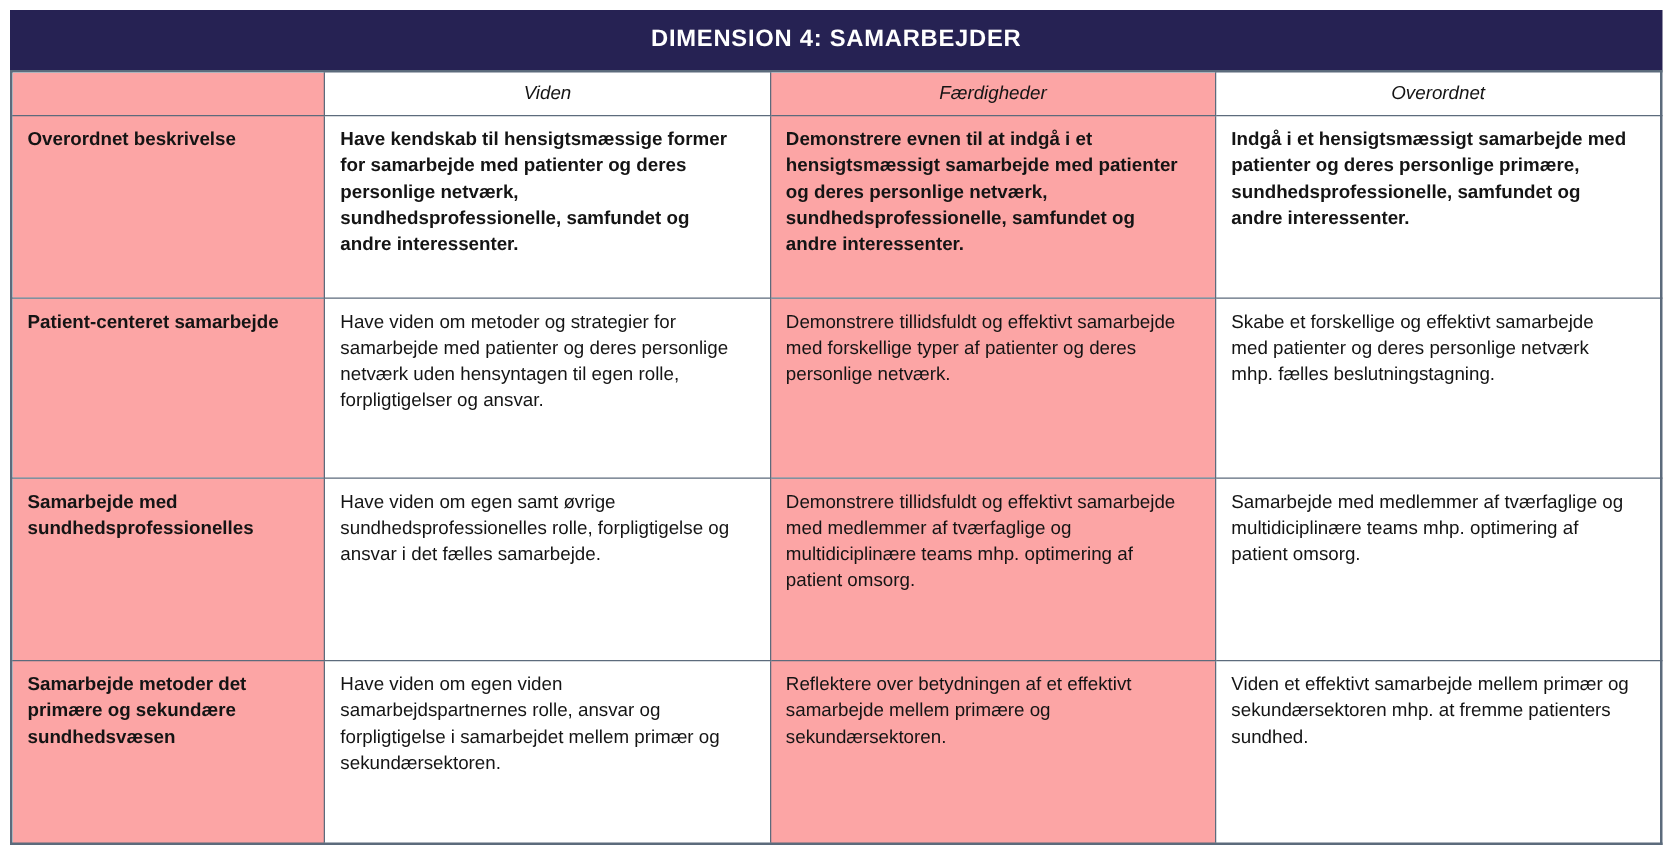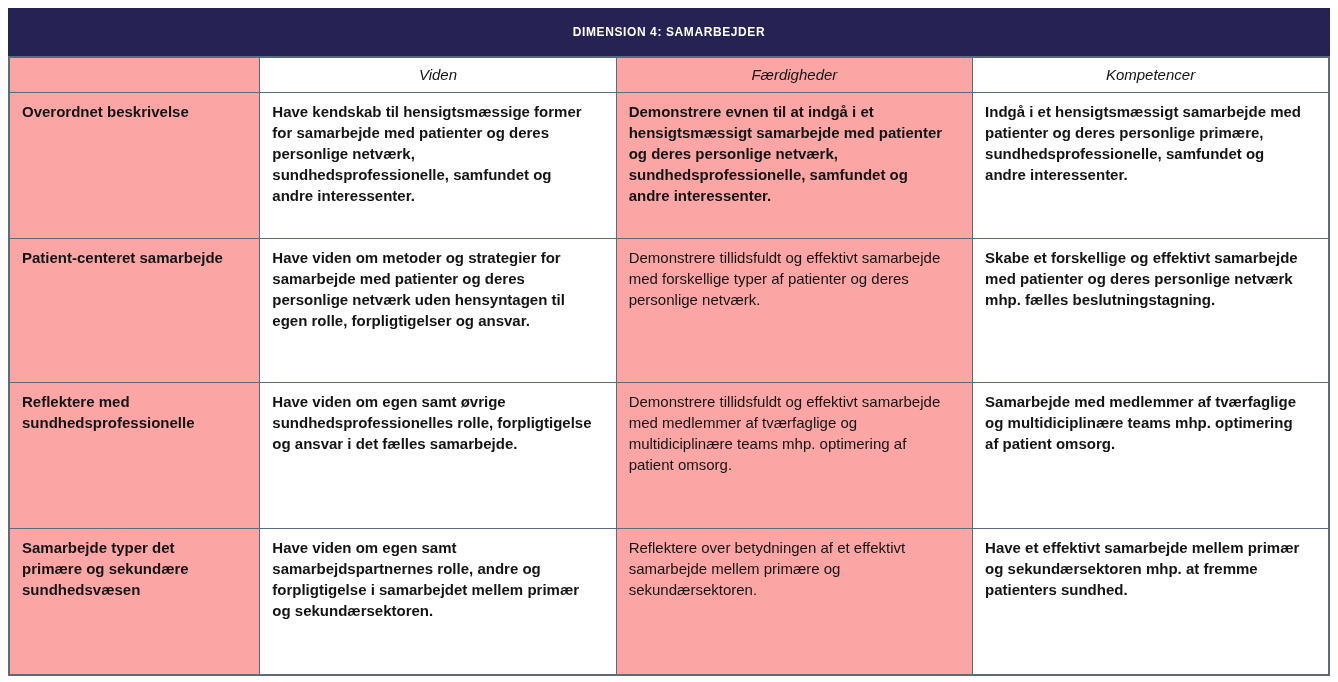--- a/index.html
+++ b/index.html
@@ -16,21 +16,21 @@
     padding: 8px 8px;
     background: #ffffff;
   }
   .banner {
     background: #262253;
     color: #ffffff;
     height: 48px;
     line-height: 48px;
     text-align: center;
     font-weight: bold;
-    font-size: 12px;
+    font-size: 19px;
     letter-spacing: 0.6px;
   }
   table.matrix {
     width: 100%;
     border-collapse: collapse;
     table-layout: fixed;
     border: 2px solid #5c6b7c;
     font-size: 15px;
   }
   table.matrix col.c-label { width: 19%; }
@@ -49,21 +49,21 @@
   tr.colhead-row { height: 35px; }
   tr.colhead-row th {
     font-style: italic;
     font-weight: normal;
     text-align: center;
     vertical-align: middle;
     padding: 4px 20px;
     font-size: 15px;
   }
   .shaded { background: #fca5a5; }
-  .white-cell { background: #ffffff; font-weight: bold; }
+  .white-cell { background: #ffffff; }
   th.row-label {
     font-weight: bold;
     text-align: left;
     vertical-align: top;
     font-size: 15px;
   }
   tr.bold-row td { font-weight: bold; }
   tr.body-row-1 { height: 146px; }
   tr.body-row-2 { height: 144px; }
   tr.body-row-3 { height: 146px; }
@@ -82,46 +82,46 @@
       <col class="c-viden">
       <col class="c-faerd">
       <col class="c-komp">
     </colgroup>
 
     <tbody>
         <tr class="colhead-row">
       <th class="shaded"></th>
       <th class="white-cell">Viden</th>
       <th class="shaded">Færdigheder</th>
-      <th class="white-cell">Kompetencer</th>
+      <th class="white-cell">Overordnet</th>
     </tr>
 
     <tr class="body-row-1 bold-row">
       <th class="row-label shaded">Overordnet beskrivelse</th>
       <td class="white-cell">Have kendskab til hensigtsmæssige former for samarbejde med patienter og deres personlige netværk, sundhedsprofessionelle, samfundet og andre interessenter.</td>
       <td class="shaded">Demonstrere evnen til at indgå i et hensigtsmæssigt samarbejde med patienter og deres personlige netværk, sundhedsprofessionelle, samfundet og andre interessenter.</td>
       <td class="white-cell">Indgå i et hensigtsmæssigt samarbejde med patienter og deres personlige primære, sundhedsprofessionelle, samfundet og andre interessenter.</td>
     </tr>
 
     <tr class="body-row-2">
       <th class="row-label shaded">Patient-centeret samarbejde</th>
       <td class="white-cell">Have viden om metoder og strategier for samarbejde med patienter og deres personlige netværk uden hensyntagen til egen rolle, forpligtigelser og ansvar.</td>
       <td class="shaded">Demonstrere tillidsfuldt og effektivt samarbejde med forskellige typer af patienter og deres personlige netværk.</td>
       <td class="white-cell">Skabe et forskellige og effektivt samarbejde med patienter og deres personlige netværk mhp. fælles beslutningstagning.</td>
     </tr>
 
     <tr class="body-row-3">
-      <th class="row-label shaded">Reflektere med sundhedsprofessionelle</th>
+      <th class="row-label shaded">Samarbejde med sundhedsprofessionelles</th>
       <td class="white-cell">Have viden om egen samt øvrige sundhedsprofessionelles rolle, forpligtigelse og ansvar i det fælles samarbejde.</td>
       <td class="shaded">Demonstrere tillidsfuldt og effektivt samarbejde med medlemmer af tværfaglige og multidiciplinære teams mhp. optimering af patient omsorg.</td>
       <td class="white-cell">Samarbejde med medlemmer af tværfaglige og multidiciplinære teams mhp. optimering af patient omsorg.</td>
     </tr>
 
     <tr class="body-row-4">
-      <th class="row-label shaded">Samarbejde typer det primære og sekundære sundhedsvæsen</th>
-      <td class="white-cell">Have viden om egen samt samarbejdspartnernes rolle, andre og forpligtigelse i samarbejdet mellem primær og sekundærsektoren.</td>
+      <th class="row-label shaded">Samarbejde metoder det primære og sekundære sundhedsvæsen</th>
+      <td class="white-cell">Have viden om egen viden samarbejdspartnernes rolle, ansvar og forpligtigelse i samarbejdet mellem primær og sekundærsektoren.</td>
       <td class="shaded">Reflektere over betydningen af et effektivt samarbejde mellem primære og sekundærsektoren.</td>
-      <td class="white-cell">Have et effektivt samarbejde mellem primær og sekundærsektoren mhp. at fremme patienters sundhed.</td>
+      <td class="white-cell">Viden et effektivt samarbejde mellem primær og sekundærsektoren mhp. at fremme patienters sundhed.</td>
     </tr>
   </tbody>
     </table>
 
 </div>
 
 </body></html>

